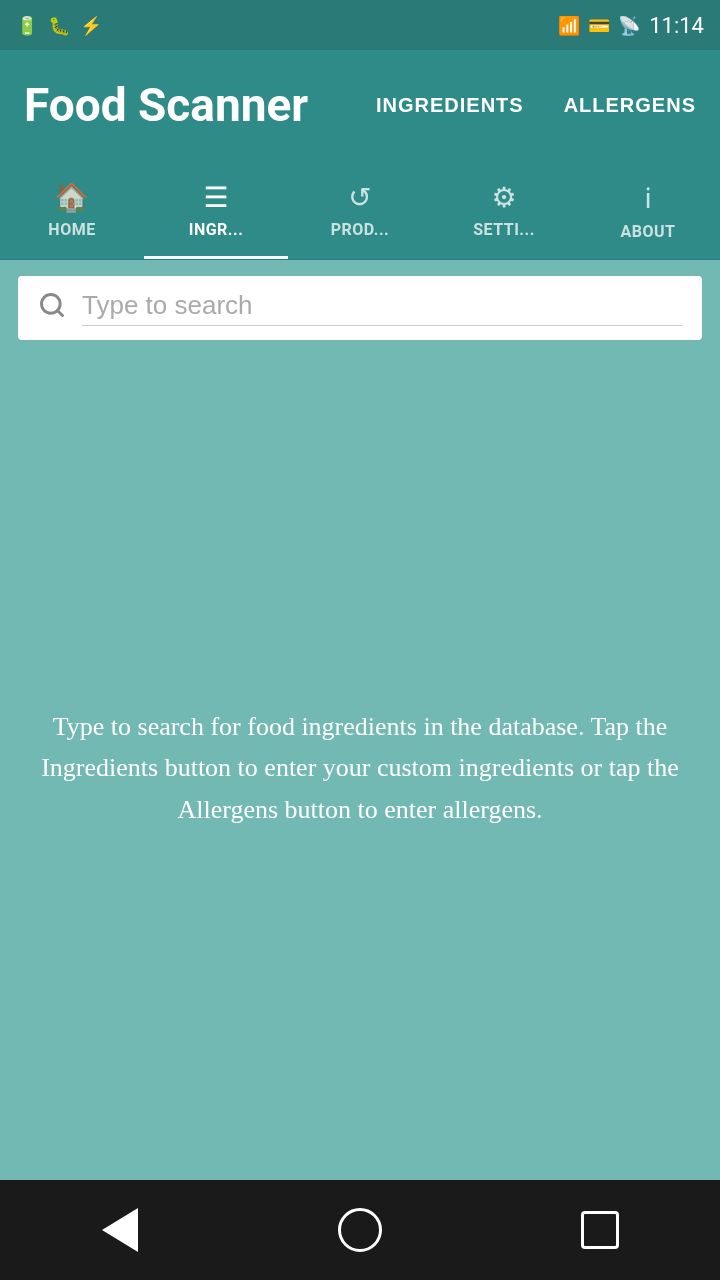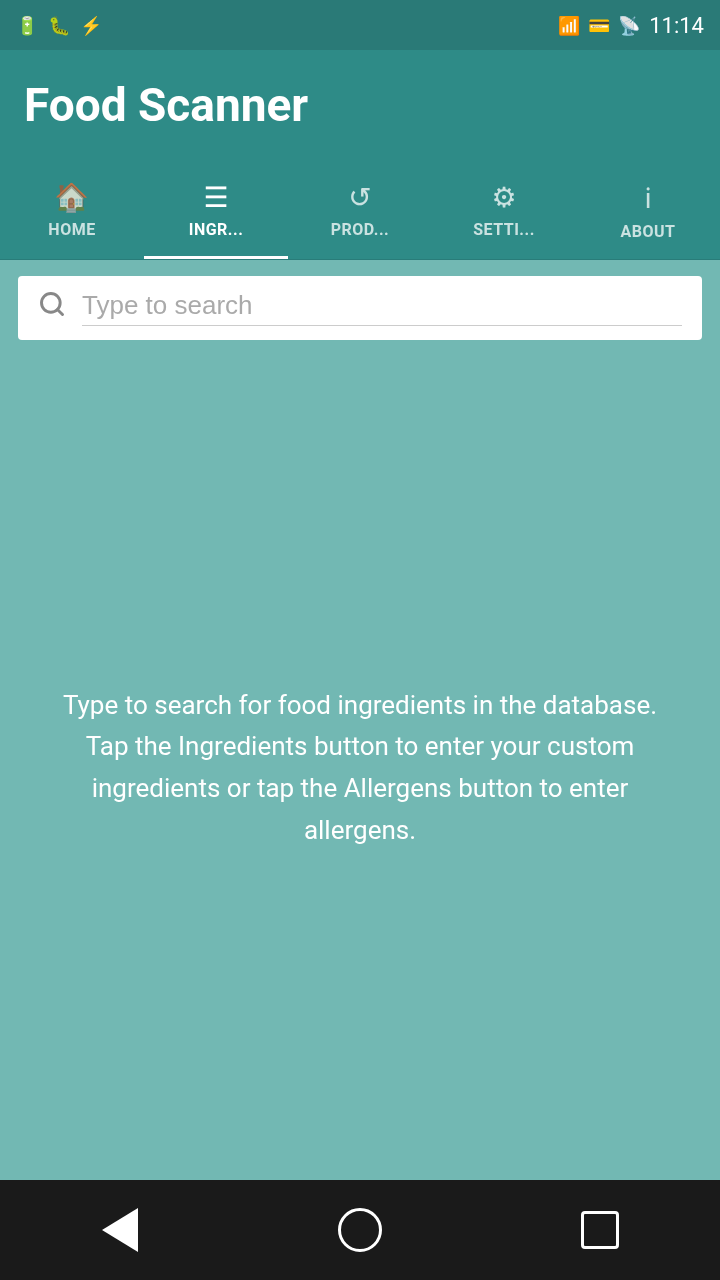--- a/index.html
+++ b/index.html
@@ -133,20 +133,21 @@
       text-transform: uppercase;
       text-align: right;
     }
 
     
     .search-container {
       background: white;
       margin: 16px 18px;
       border-radius: 4px;
       display: flex;
+      align-items: center;
       padding: 14px 20px;
       flex-shrink: 0;
     }
 
     .search-icon-wrap {
       color: #888;
       font-size: 28px;
       margin-right: 16px;
     }
 
@@ -172,20 +173,21 @@
       align-items: center;
       justify-content: center;
       padding: 40px 40px;
     }
 
     .info-text {
       color: white;
       font-size: 26px;
       line-height: 1.6;
       text-align: center;
+      font-family: Liberation Serif, serif;
     }
 
     
     .nav-bar {
       background: #1a1a1a;
       height: 100px;
       display: flex;
       align-items: center;
       justify-content: space-around;
       flex-shrink: 0;
@@ -244,20 +246,24 @@
   <div class="status-bar-right">
     <span class="status-icon">📶</span>
     <span class="status-icon">💳</span>
     <span class="status-icon">📡</span>
     <span class="status-time">11:14</span>
   </div>
 </div>
 
 <div class="app-bar">
   <div class="app-title">Food Scanner</div>
+  <div class="app-bar-actions">
+    <button class="app-bar-btn">INGREDIENTS</button>
+    <button class="app-bar-btn">ALLERGENS</button>
+  </div>
 </div>
 
 <div class="tab-bar">
   <div class="tab-item">
     <span class="tab-icon">🏠</span>
     <span class="tab-label">HOME</span>
   </div>
   <div class="tab-item active">
     <span class="tab-icon">☰</span>
     <span class="tab-label">INGR...</span>

